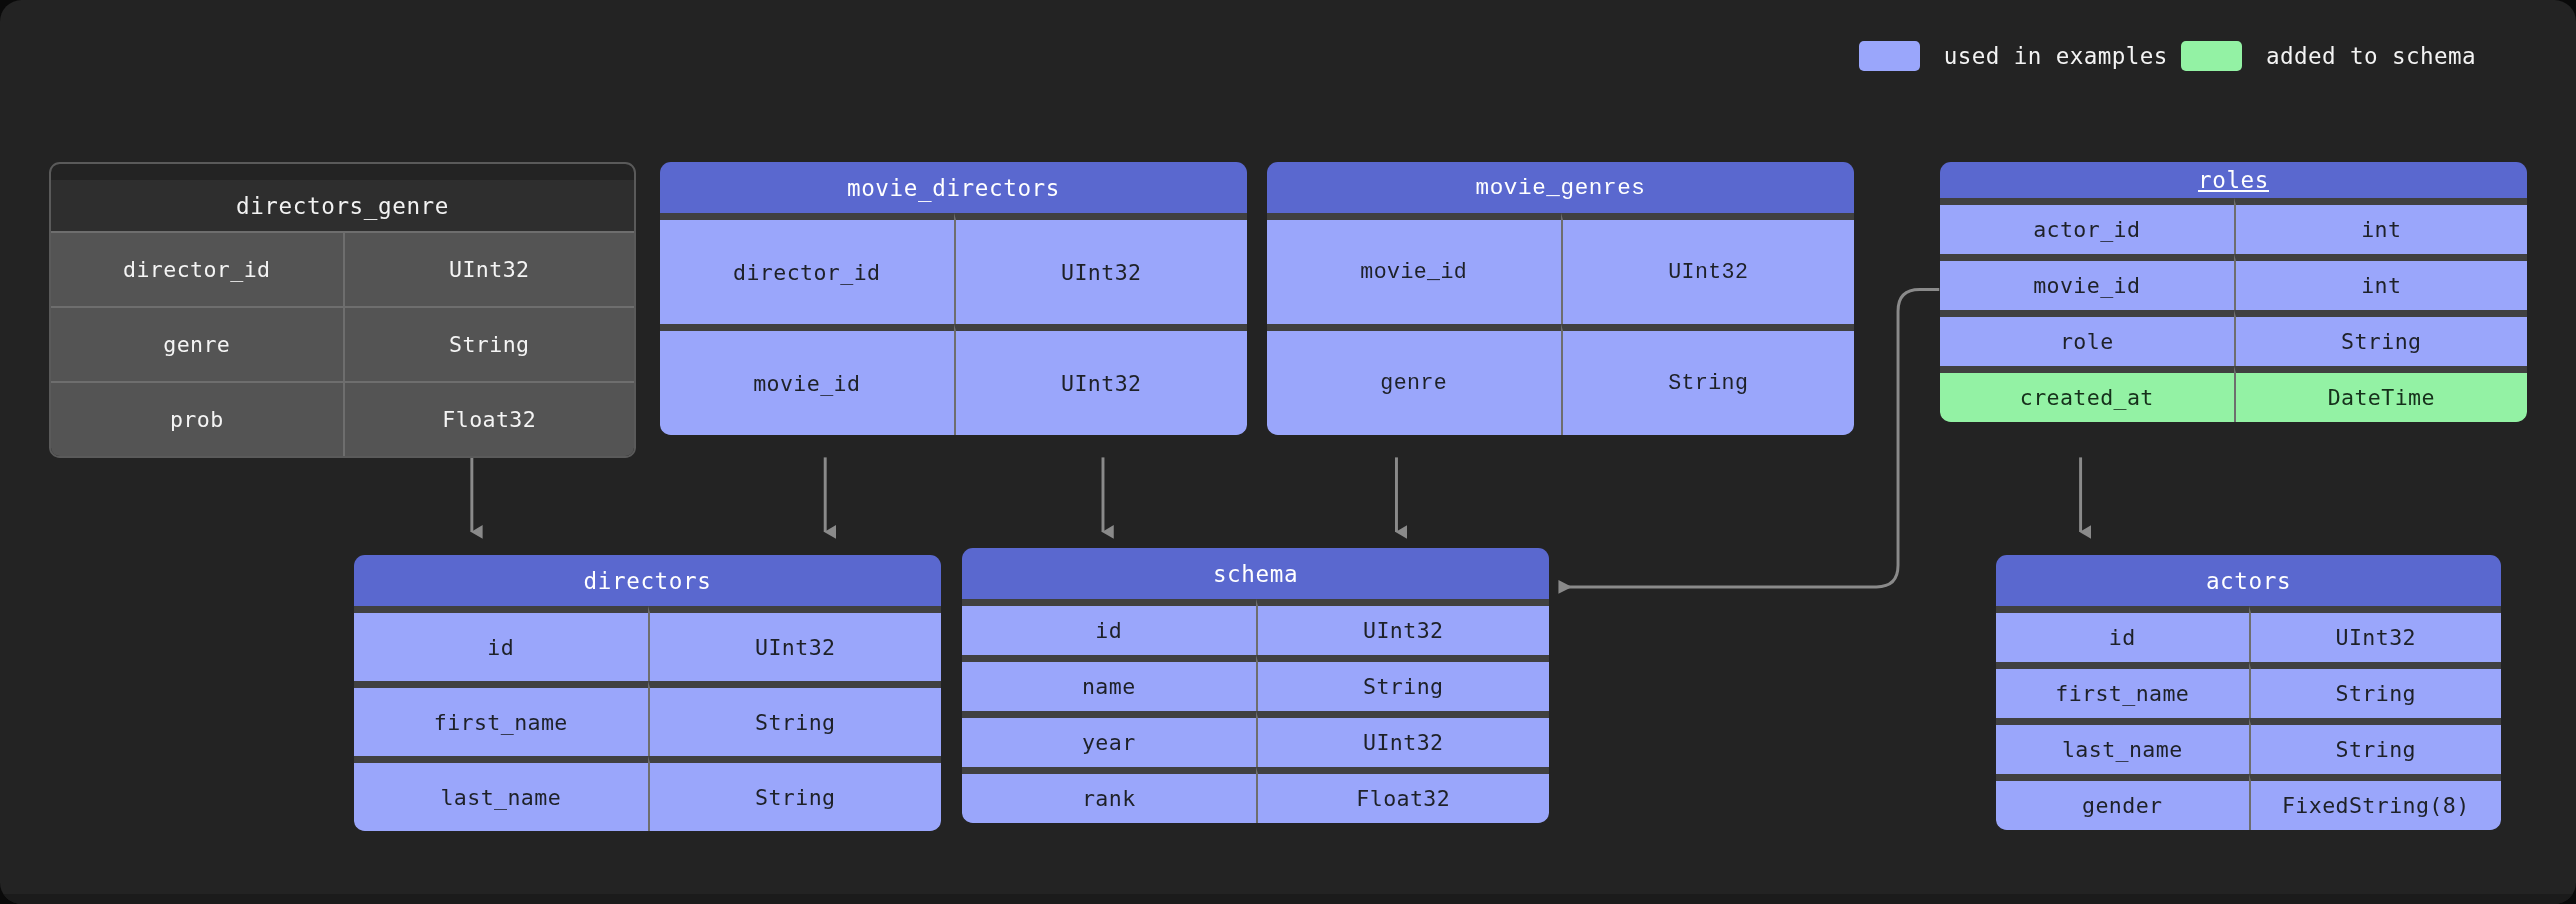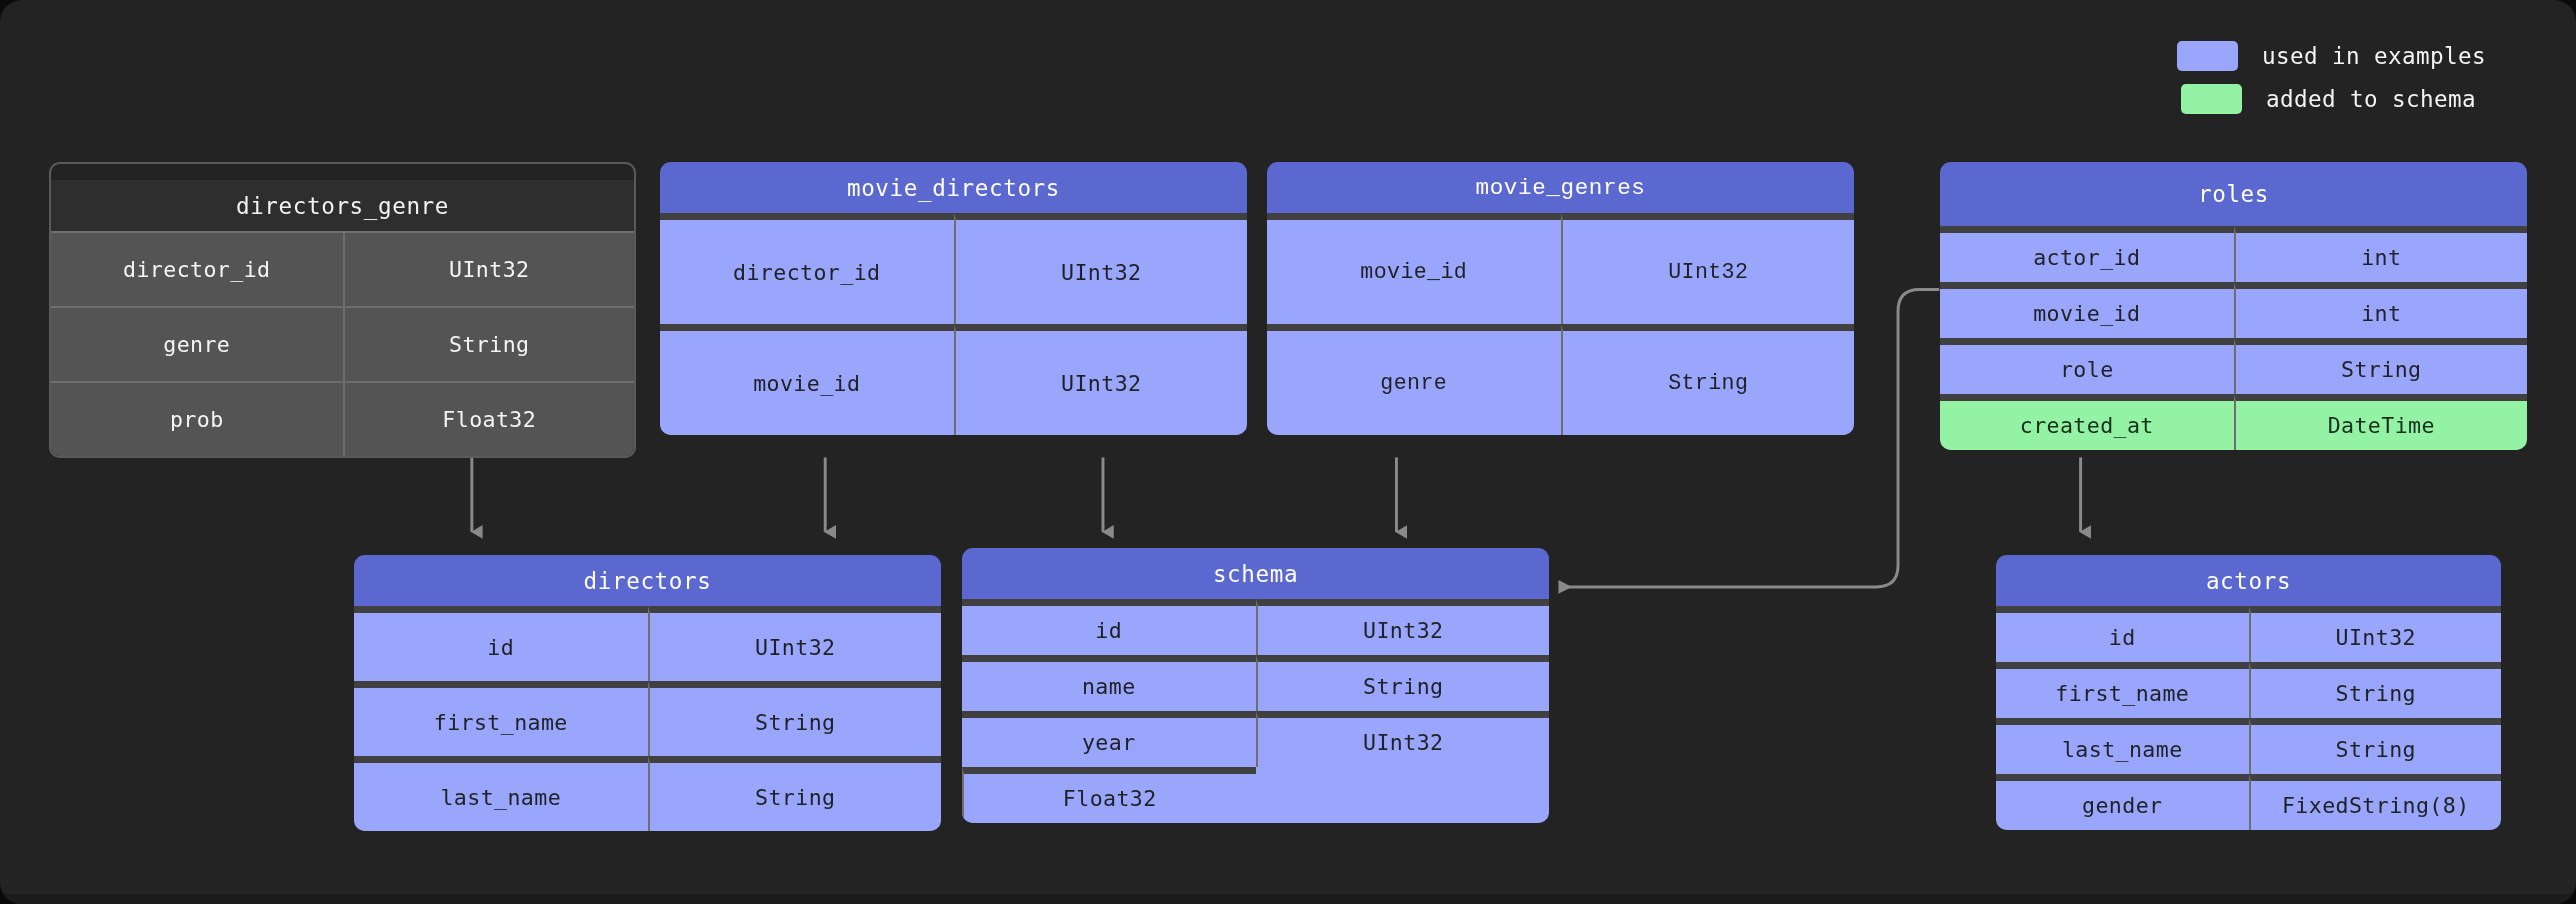--- a/index.html
+++ b/index.html
@@ -15,21 +15,21 @@
     border-radius: 21.6px;
     overflow: hidden;
     font-family: "DejaVu Sans Mono", "Liberation Mono", monospace;
   }
   
   #legend {
     position: absolute;
     top: 41px;
     right: 90px;
     display: flex;
-    flex-direction: column;
+    flex-direction: row;
     gap: 13.7px;
     z-index: 30;
   }
   .legend-row {
     display: flex;
     align-items: center;
     gap: 23.6px;
     justify-content: flex-end;
   }
   .legend-swatch {
@@ -187,21 +187,21 @@
         <div class="table-row" style="height: 111px;">
           <div class="cell name-cell">movie_id</div>
           <div class="cell type-cell">UInt32</div>
         </div>
         <div class="table-row" style="height: 111px;">
           <div class="cell name-cell">genre</div>
           <div class="cell type-cell">String</div>
         </div>
       </div>
       <div class="table-card v-blue" style="left: 1940px; top: 162px; width: 587px;">
-        <div class="table-header" style="height: 64px;">roles</div>
+        <div class="table-header" style="height: 36px; text-decoration: underline;">roles</div>
         <div class="table-row" style="height: 56px;">
           <div class="cell name-cell">actor_id</div>
           <div class="cell type-cell">int</div>
         </div>
         <div class="table-row" style="height: 56px;">
           <div class="cell name-cell">movie_id</div>
           <div class="cell type-cell">int</div>
         </div>
         <div class="table-row" style="height: 56px;">
           <div class="cell name-cell">role</div>
@@ -235,20 +235,21 @@
         </div>
         <div class="table-row" style="height: 56px;">
           <div class="cell name-cell">name</div>
           <div class="cell type-cell">String</div>
         </div>
         <div class="table-row" style="height: 56px;">
           <div class="cell name-cell">year</div>
           <div class="cell type-cell">UInt32</div>
         </div>
         <div class="table-row" style="height: 56px;">
+          <div class="cell name-cell">rank</div>
           <div class="cell type-cell">Float32</div>
         </div>
       </div>
       <div class="table-card v-blue" style="left: 1996px; top: 555px; width: 505px;">
         <div class="table-header" style="height: 51px;">actors</div>
         <div class="table-row" style="height: 56px;">
           <div class="cell name-cell">id</div>
           <div class="cell type-cell">UInt32</div>
         </div>
         <div class="table-row" style="height: 56px;">

